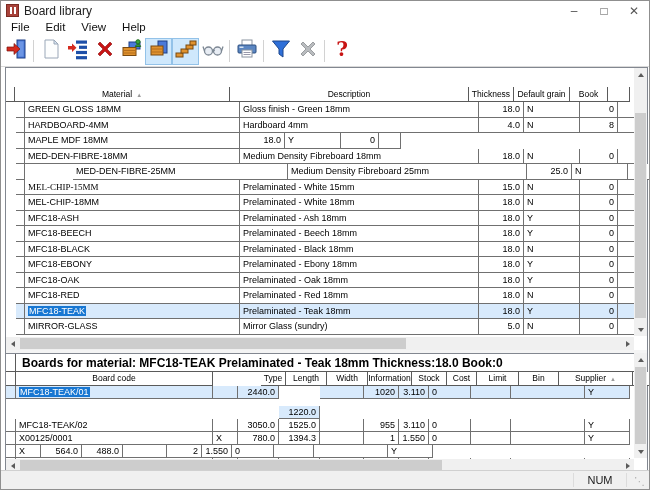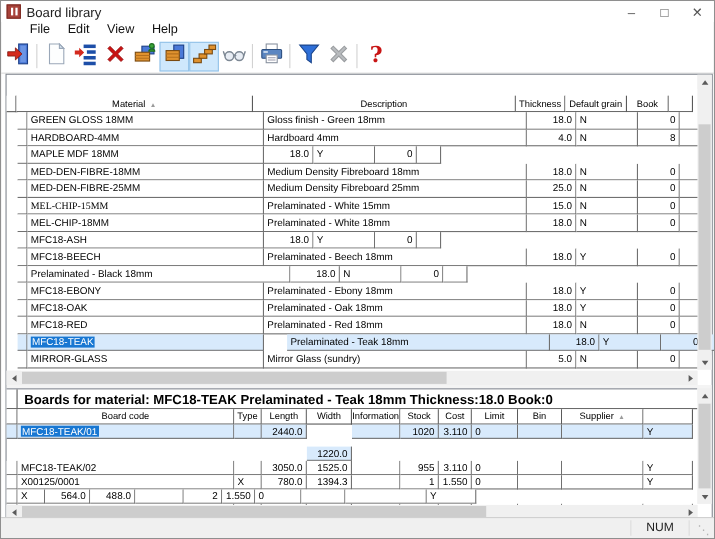--- a/index.html
+++ b/index.html
@@ -5,21 +5,21 @@
   html,body{margin:0;padding:0;background:#d4d4d4;font-family:"Liberation Sans",sans-serif;}
   .window{position:relative;width:650px;height:490px;background:#ffffff;border:1px solid #8f8f8f;box-sizing:border-box;overflow:hidden;}
   
   .titlebar{position:absolute;left:0;top:0;right:0;height:19px;display:flex;align-items:center;padding-left:5px;background:#fff;}
   .app-icon{width:13px;height:13px;background:#a8423a;border:1px solid #7c2b23;box-sizing:border-box;display:inline-flex;align-items:center;justify-content:center;gap:2px;}
   .app-icon i{display:block;width:2px;height:7px;background:#fff;}
   .title{margin-left:5px;font-size:12px;color:#222;}
   .win-controls{position:absolute;right:0;top:0;height:19px;display:flex;}
   .winbtn{width:30px;height:19px;display:flex;align-items:center;justify-content:center;font-size:12px;color:#555;}
   
-  .menubar{position:absolute;top:19px;left:0;height:16px;display:flex;padding-left:18px;}
+  .menubar{position:absolute;top:19px;left:0;height:16px;display:flex;padding-left:2px;}
   .menu-item{font-size:11.5px;color:#111;padding:1px 8px 0 8px;}
   
   .toolbar{position:absolute;top:35px;left:0;right:0;height:30px;border-bottom:1px solid #dadada;display:flex;align-items:center;padding-left:2px;}
   .tbtn{width:27px;height:27px;display:flex;align-items:center;justify-content:center;border:1px solid transparent;box-sizing:border-box;}
   .tbtn.active{background:#cfe8fc;border-color:#93c2e8;}
   .tbtn svg{width:22px;height:22px;}
   .tsep{width:1px;height:22px;background:#d2d2d2;margin:0 3px;}
   
   .content{position:absolute;left:4px;top:66px;width:643px;height:406px;border:1px solid #828790;box-sizing:border-box;background:#fff;}
   .band{position:absolute;left:0;height:19px;display:flex;align-items:stretch;border-bottom:1px solid #5a5a5a;background:#fff;box-sizing:border-box;}
@@ -211,21 +211,21 @@
           <span class="cell" style="width: 9px; height: 15.5px; line-height: 15px;"></span>
           <span class="cell" style="width: 215px; height: 15.5px; line-height: 15px;">MED-DEN-FIBRE-18MM</span>
           <span class="cell" style="width: 239px; height: 15.5px; line-height: 15px;">Medium Density Fibreboard 18mm</span>
           <span class="cell num" style="width: 45px; height: 15.5px; line-height: 15px;">18.0</span>
           <span class="cell" style="width: 56px; height: 15.5px; line-height: 15px;">N</span>
           <span class="cell num" style="width: 38px; height: 15.5px; line-height: 15px;">0</span>
           <span class="cell" style="width: 22px; height: 15.5px; line-height: 15px;"></span>
         </div>
         <div class="grid-row">
           <span class="cell" style="width: 9px; height: 15.5px; line-height: 15px;"></span>
-          <span class="cell" style="width: 215px; height: 15.5px; line-height: 15px;">MED-DEN-FIBRE-25MM</span>
+          <span class="cell" style="width: 215px; height: 15.5px; line-height: 15px; margin-left: 48px;">MED-DEN-FIBRE-25MM</span>
           <span class="cell" style="width: 239px; height: 15.5px; line-height: 15px;">Medium Density Fibreboard 25mm</span>
           <span class="cell num" style="width: 45px; height: 15.5px; line-height: 15px;">25.0</span>
           <span class="cell" style="width: 56px; height: 15.5px; line-height: 15px;">N</span>
           <span class="cell num" style="width: 38px; height: 15.5px; line-height: 15px;">0</span>
           <span class="cell" style="width: 22px; height: 15.5px; line-height: 15px;"></span>
         </div>
         <div class="grid-row">
           <span class="cell" style="width: 9px; height: 15.5px; line-height: 15px;"></span>
           <span class="cell" style="width: 215px; height: 15.5px; line-height: 15px; font-family: Liberation Serif, serif;">MEL-CHIP-15MM</span>
           <span class="cell" style="width: 239px; height: 15.5px; line-height: 15px;">Prelaminated - White 15mm</span>
@@ -239,36 +239,38 @@
           <span class="cell" style="width: 215px; height: 15.5px; line-height: 15px;">MEL-CHIP-18MM</span>
           <span class="cell" style="width: 239px; height: 15.5px; line-height: 15px;">Prelaminated - White 18mm</span>
           <span class="cell num" style="width: 45px; height: 15.5px; line-height: 15px;">18.0</span>
           <span class="cell" style="width: 56px; height: 15.5px; line-height: 15px;">N</span>
           <span class="cell num" style="width: 38px; height: 15.5px; line-height: 15px;">0</span>
           <span class="cell" style="width: 22px; height: 15.5px; line-height: 15px;"></span>
         </div>
         <div class="grid-row">
           <span class="cell" style="width: 9px; height: 15.5px; line-height: 15px;"></span>
           <span class="cell" style="width: 215px; height: 15.5px; line-height: 15px;">MFC18-ASH</span>
+          <span class="cell" style="width: 239px; height: 15.5px; line-height: 15px;">Prelaminated - Ash 18mm</span>
           <span class="cell num" style="width: 45px; height: 15.5px; line-height: 15px;">18.0</span>
           <span class="cell" style="width: 56px; height: 15.5px; line-height: 15px;">Y</span>
           <span class="cell num" style="width: 38px; height: 15.5px; line-height: 15px;">0</span>
           <span class="cell" style="width: 22px; height: 15.5px; line-height: 15px;"></span>
         </div>
         <div class="grid-row">
           <span class="cell" style="width: 9px; height: 15.5px; line-height: 15px;"></span>
           <span class="cell" style="width: 215px; height: 15.5px; line-height: 15px;">MFC18-BEECH</span>
           <span class="cell" style="width: 239px; height: 15.5px; line-height: 15px;">Prelaminated - Beech 18mm</span>
           <span class="cell num" style="width: 45px; height: 15.5px; line-height: 15px;">18.0</span>
           <span class="cell" style="width: 56px; height: 15.5px; line-height: 15px;">Y</span>
           <span class="cell num" style="width: 38px; height: 15.5px; line-height: 15px;">0</span>
           <span class="cell" style="width: 22px; height: 15.5px; line-height: 15px;"></span>
         </div>
         <div class="grid-row">
           <span class="cell" style="width: 9px; height: 15.5px; line-height: 15px;"></span>
+          <span class="cell" style="width: 215px; height: 15.5px; line-height: 15px;">MFC18-BLACK</span>
           <span class="cell" style="width: 239px; height: 15.5px; line-height: 15px;">Prelaminated - Black 18mm</span>
           <span class="cell num" style="width: 45px; height: 15.5px; line-height: 15px;">18.0</span>
           <span class="cell" style="width: 56px; height: 15.5px; line-height: 15px;">N</span>
           <span class="cell num" style="width: 38px; height: 15.5px; line-height: 15px;">0</span>
           <span class="cell" style="width: 22px; height: 15.5px; line-height: 15px;"></span>
         </div>
         <div class="grid-row">
           <span class="cell" style="width: 9px; height: 15.5px; line-height: 15px;"></span>
           <span class="cell" style="width: 215px; height: 15.5px; line-height: 15px;">MFC18-EBONY</span>
           <span class="cell" style="width: 239px; height: 15.5px; line-height: 15px;">Prelaminated - Ebony 18mm</span>
@@ -291,21 +293,21 @@
           <span class="cell" style="width: 215px; height: 15.5px; line-height: 15px;">MFC18-RED</span>
           <span class="cell" style="width: 239px; height: 15.5px; line-height: 15px;">Prelaminated - Red 18mm</span>
           <span class="cell num" style="width: 45px; height: 15.5px; line-height: 15px;">18.0</span>
           <span class="cell" style="width: 56px; height: 15.5px; line-height: 15px;">N</span>
           <span class="cell num" style="width: 38px; height: 15.5px; line-height: 15px;">0</span>
           <span class="cell" style="width: 22px; height: 15.5px; line-height: 15px;"></span>
         </div>
         <div class="grid-row sel-row">
           <span class="cell" style="width: 9px; height: 15.5px; line-height: 15px;"></span>
           <span class="cell" style="width: 215px; height: 15.5px; line-height: 15px;"><span class="hl">MFC18-TEAK</span></span>
-          <span class="cell" style="width: 239px; height: 15.5px; line-height: 15px; margin-left: 21px;">Prelaminated - Teak 18mm</span>
+          <span class="cell" style="width: 239px; height: 15.5px; line-height: 15px;">Prelaminated - Teak 18mm</span>
           <span class="cell num" style="width: 45px; height: 15.5px; line-height: 15px;">18.0</span>
           <span class="cell" style="width: 56px; height: 15.5px; line-height: 15px;">Y</span>
           <span class="cell num" style="width: 38px; height: 15.5px; line-height: 15px;">0</span>
           <span class="cell" style="width: 22px; height: 15.5px; line-height: 15px;"></span>
         </div>
         <div class="grid-row">
           <span class="cell" style="width: 9px; height: 15.5px; line-height: 15px;"></span>
           <span class="cell" style="width: 215px; height: 15.5px; line-height: 15px;">MIRROR-GLASS</span>
           <span class="cell" style="width: 239px; height: 15.5px; line-height: 15px;">Mirror Glass (sundry)</span>
           <span class="cell num" style="width: 45px; height: 15.5px; line-height: 15px;">5.0</span>
@@ -337,21 +339,21 @@
 
     <div class="splitter" style="top:282px;width:641px;height:3px;"></div>
 
     <div class="band" style="top:285px;width:628px;border-top:1px solid #828790;">
       <span class="band-sel"></span>
       <span class="band-title">Boards for material: MFC18-TEAK Prelaminated - Teak 18mm Thickness:18.0 Book:0</span>
     </div>
     <div class="grid-header" id="board-header" style="top:304px;left:0;">
         <span class="hcell" style="width: 10px; height: 14px; line-height: 13px;"></span>
         <span class="hcell" style="width: 197px; height: 14px; line-height: 13px;">Board code</span>
-        <span class="hcell" style="width: 25px; height: 14px; line-height: 13px;">Type</span>
+        <span class="hcell" style="width: 25px; height: 14px; line-height: 13px; margin-left: 48px;">Type</span>
         <span class="hcell" style="width: 41px; height: 14px; line-height: 13px;">Length</span>
         <span class="hcell" style="width: 41px; height: 14px; line-height: 13px;">Width</span>
         <span class="hcell" style="width: 44px; height: 14px; line-height: 13px;">Information</span>
         <span class="hcell" style="width: 35px; height: 14px; line-height: 13px;">Stock</span>
         <span class="hcell" style="width: 30px; height: 14px; line-height: 13px;">Cost</span>
         <span class="hcell" style="width: 42px; height: 14px; line-height: 13px;">Limit</span>
         <span class="hcell" style="width: 40px; height: 14px; line-height: 13px;">Bin</span>
         <span class="hcell" style="width: 74px; height: 14px; line-height: 13px;">Supplier<span class="sort">▲</span></span>
         <span class="hcell" style="width: 45px; height: 14px; line-height: 13px;"></span>
       </div>

